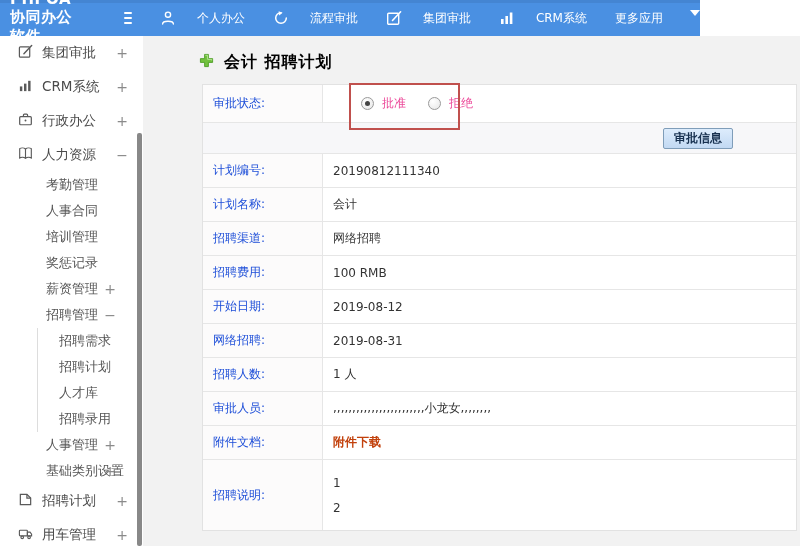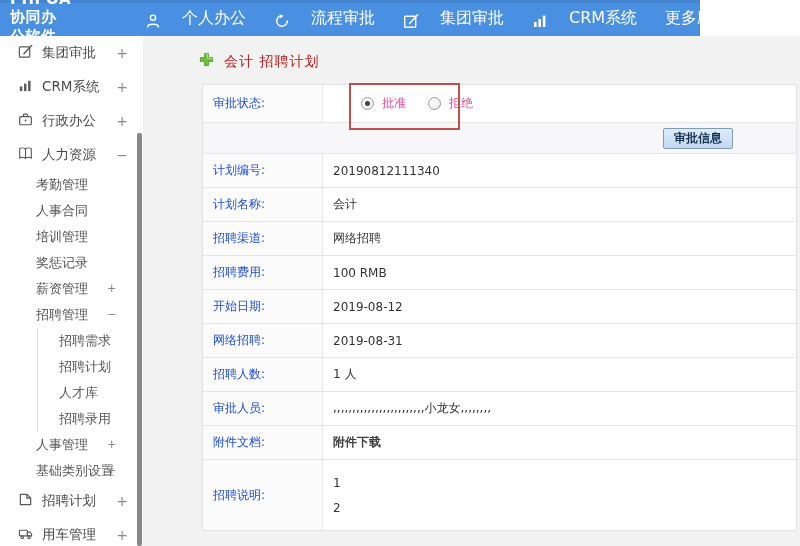--- a/index.html
+++ b/index.html
@@ -7,46 +7,46 @@
     font-family:"DejaVu Sans","Liberation Sans",sans-serif; }
   .page { position:relative; width:800px; height:546px; }
 
   
   .topbar { position:absolute; left:0; top:0; width:700px; height:36px;
     background:#4a90e2; box-shadow:inset 0 3px 0 rgba(0,0,0,.07);
     display:flex; align-items:center; color:#fff; }
   .logo { margin-left:10px; font-size:15px; font-weight:bold; letter-spacing:.5px; }
   .hamburger { margin-left:46px; width:18px; display:flex; flex-direction:column; gap:3px; cursor:pointer; }
   .hamburger i { display:block; height:2px; background:#fff; border-radius:1px; }
-  .nav-item { margin-left:28px; display:flex; align-items:flex-end; gap:21px;
-    font-size:16px; cursor:pointer; white-space:nowrap; }
+  .nav-item { margin-left:28px; display:flex; align-items:flex-start; gap:21px;
+    font-size:12px; cursor:pointer; white-space:nowrap; }
   .nav-item svg { display:block; }
   .caret { width:0; height:0; border-left:5px solid transparent; border-right:5px solid transparent;
     border-top:6px solid #fff; margin-left:6px; }
 
   
   .sidebar { position:absolute; left:0; top:36px; width:143px; height:510px;
     background:#fff; overflow:hidden; }
   .s-item { position:relative; display:flex; align-items:center; cursor:pointer; color:#4a4a4a; }
   .lvl0 { height:34px; padding-left:18px; font-size:13.5px; gap:9px; }
   .lvl0 svg { flex:0 0 auto; }
-  .lvl1 { height:26px; padding-left:36px; font-size:13px; color:#555;font-family:Liberation Mono, monospace; }
+  .lvl1 { height:26px; padding-left:46px; font-size:13px; color:#555; }
   .lvl2-group { margin-left:37px; border-left:1px solid #ddd; }
   .lvl2 { height:26px; padding-left:21px; font-size:13px; color:#555; }
   .toggle { position:absolute; right:15px; top:50%; transform:translateY(-50%);
     color:#8a8a8a; font-size:14px; font-weight:400; }
   .toggle.sub { right:27px; }
   .s-scrollthumb { position:absolute; right:1px; top:97px; width:5px; height:413px;
     background:#888; border-radius:2px; }
 
   
   .main { position:absolute; left:143px; top:36px; width:657px; height:510px;
     background:#f2f2f2; }
   .page-title { position:absolute; left:56px; top:16px; display:flex; align-items:center; gap:10px; }
-  .page-title .t { font-size:14px; font-weight:normal; color:#b91c1c; letter-spacing:1px; }
+  .page-title .t { font-size:16px; font-weight:bold; color:#000000; letter-spacing:1px; }
 
   .form-table { position:absolute; left:59px; top:48px; width:595px;
     background:#fff; border:1px solid #e2e2e2; }
   .row { display:flex; border-bottom:1px solid #e6e6e6; }
   .row:last-child { border-bottom:none; }
   .cell-l { flex:0 0 120px; border-right:1px solid #e6e6e6; background:#fcfbfb;
     display:flex; align-items:center; padding-left:10px;
     font-size:12px; color:#1d4ed8; }
   .cell-v { flex:1; display:flex; align-items:center; padding-left:10px;
     font-size:12px; color:#333; }
@@ -62,21 +62,21 @@
     display:inline-flex; align-items:center; justify-content:center; cursor:pointer; }
   .radio.checked::after { content:""; width:5px; height:5px; border-radius:50%; background:#444; }
   .radio-label { font-size:12px; color:#ec4899; margin-right:14px; }
 
   .approve-btn { margin-left:auto; margin-right:63px; height:21px; padding:0 10px;
     font-size:12px; font-weight:bold; color:#17304f;
     background:linear-gradient(180deg,#ddecfc 0%, #c2d9f3 100%);
     border:1px solid #7f9db9; border-radius:2px; cursor:pointer;
     font-family:"DejaVu Sans","Liberation Sans",sans-serif; }
 
-  .link { color:#404040; font-weight:bold; cursor:pointer; text-decoration:none; }
+  .link { color:#c2410c; font-weight:bold; cursor:pointer; text-decoration:none; }
 
   .annotation-box { position:absolute; left:349px; top:83px; width:111px; height:47px;
     border:2px solid #c0504d; pointer-events:none; z-index:5; }
 </style>
 </head>
 <body>
 
 <div class="page">
 
   <div class="topbar">

